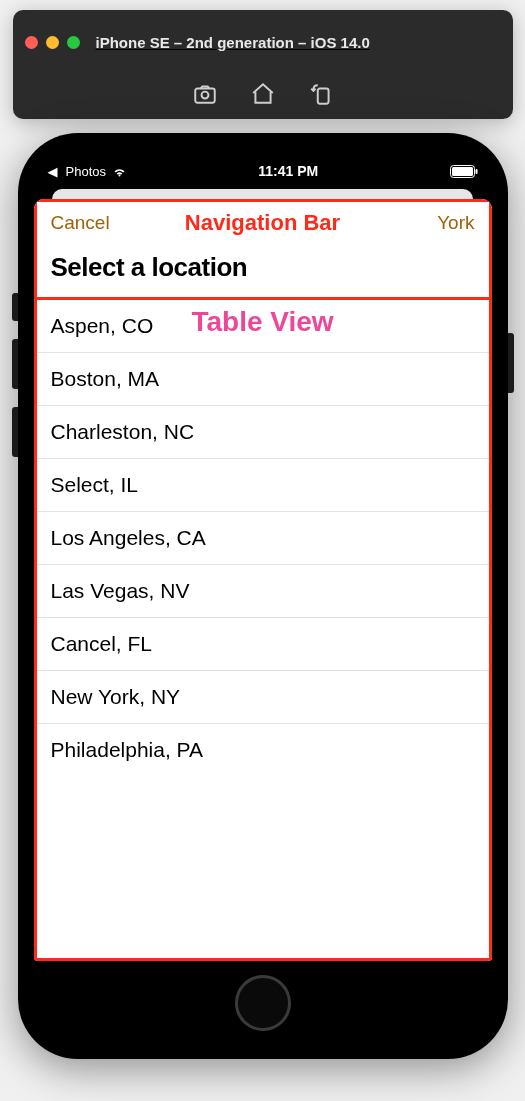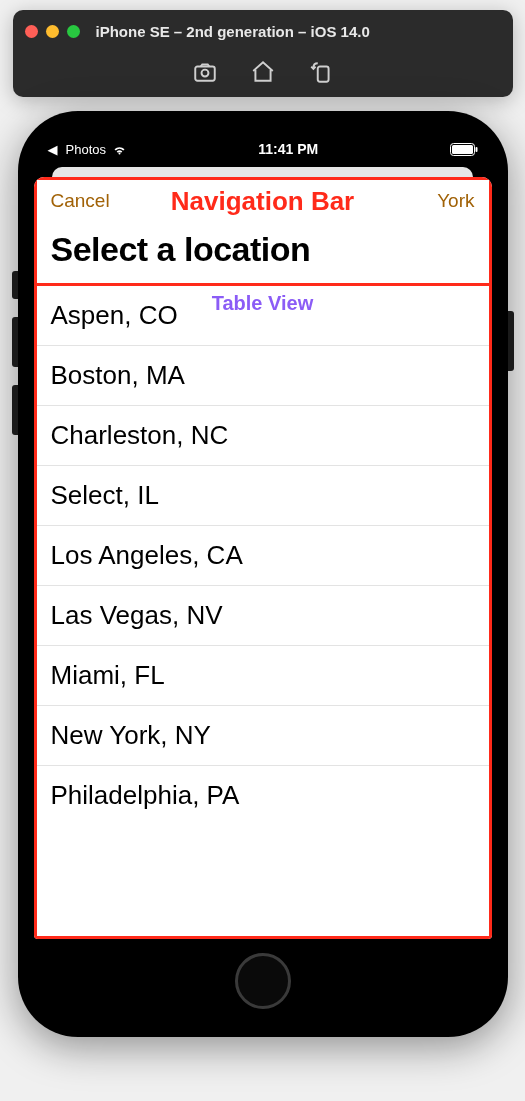--- a/index.html
+++ b/index.html
@@ -20,22 +20,23 @@
       background: #2b2b2b;
       border-radius: 10px;
       box-shadow: 0 4px 20px rgba(0,0,0,0.25);
       overflow: hidden;
       display: flex;
       flex-direction: column;
     }
     .sim-titlebar {
       display: flex;
       align-items: center;
-      padding: 13px 12px;
+      padding: 24px 12px;
       gap: 8px;
+      text-decoration: underline;
     }
     .traffic-lights {
       display: flex;
       gap: 8px;
       align-items: center;
     }
     .traffic-light {
       width: 13px;
       height: 13px;
       border-radius: 50%;
@@ -201,56 +202,56 @@
     .nav-left, .nav-right {
       color: #a16207;
       font-size: 19px;
     }
     .nav-center-label {
       position: absolute;
       left: 50%;
       transform: translateX(-50%);
       color: #ff2a1a;
       font-weight: 700;
+      font-size: 22px;
+      white-space: nowrap;
+    }
+    .large-title {
       font-size: 26px;
-      white-space: nowrap;
-    }
-    .large-title {
-      font-size: 34px;
       font-weight: 800;
       color: #000;
       padding: 12px 14px 14px 14px;
       letter-spacing: -0.5px;
     }
 
     .table-region {
       flex: 1;
       border: 3px solid #ff2a1a;
       position: relative;
       overflow: hidden;
     }
     .table-label {
       position: absolute;
       top: 6px;
       left: 50%;
       transform: translateX(-50%);
-      color: #8b5cf6;
+      color: #ec4899;
       font-weight: 700;
-      font-size: 20px;
+      font-size: 28px;
       z-index: 2;
       background: transparent;
       white-space: nowrap;
     }
     .table-view {
       display: flex;
       flex-direction: column;
     }
     .table-row {
       padding: 14px 14px;
-      font-size: 26px;
+      font-size: 21px;
       color: #000;
       border-bottom: 1px solid #e3e3e3;
       background: #fff;
     }
     .table-row:first-child { border-top: none; }
     .table-row:last-child { border-bottom: none; }
   </style>
 </head>
 <body>
 
@@ -340,21 +341,21 @@
 
       <div class="table-region">
         <div class="table-label">Table View</div>
         <div class="table-view">
           <div class="table-row">Aspen, CO</div>
           <div class="table-row">Boston, MA</div>
           <div class="table-row">Charleston, NC</div>
           <div class="table-row">Select, IL</div>
           <div class="table-row">Los Angeles, CA</div>
           <div class="table-row">Las Vegas, NV</div>
-          <div class="table-row">Miami, FL</div>
+          <div class="table-row">Cancel, FL</div>
           <div class="table-row">New York, NY</div>
           <div class="table-row">Philadelphia, PA</div>
         </div>
       </div>
 
     </div>
   </div>
 
   <div class="device-home-button"></div>
 </div>

